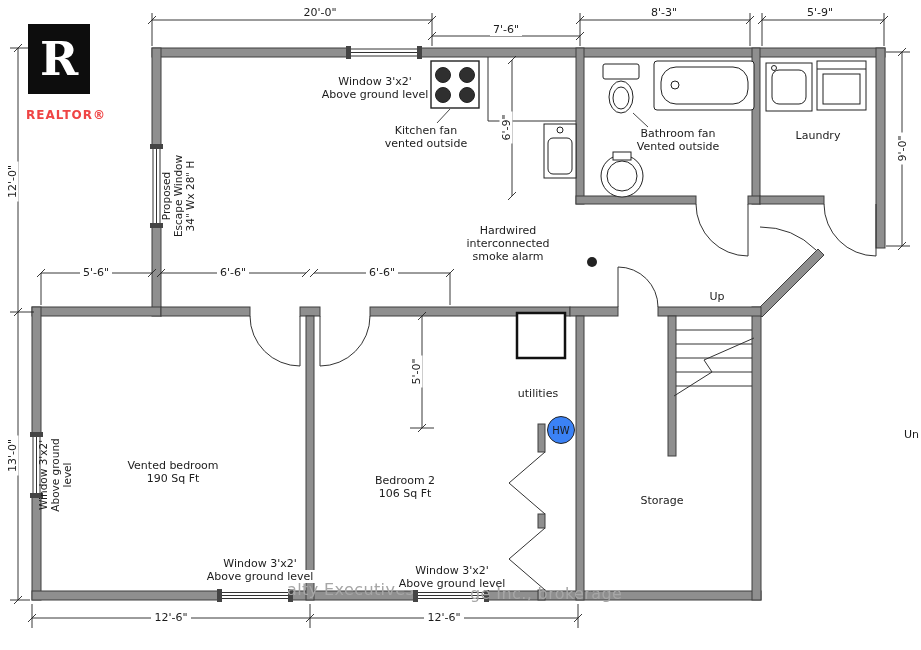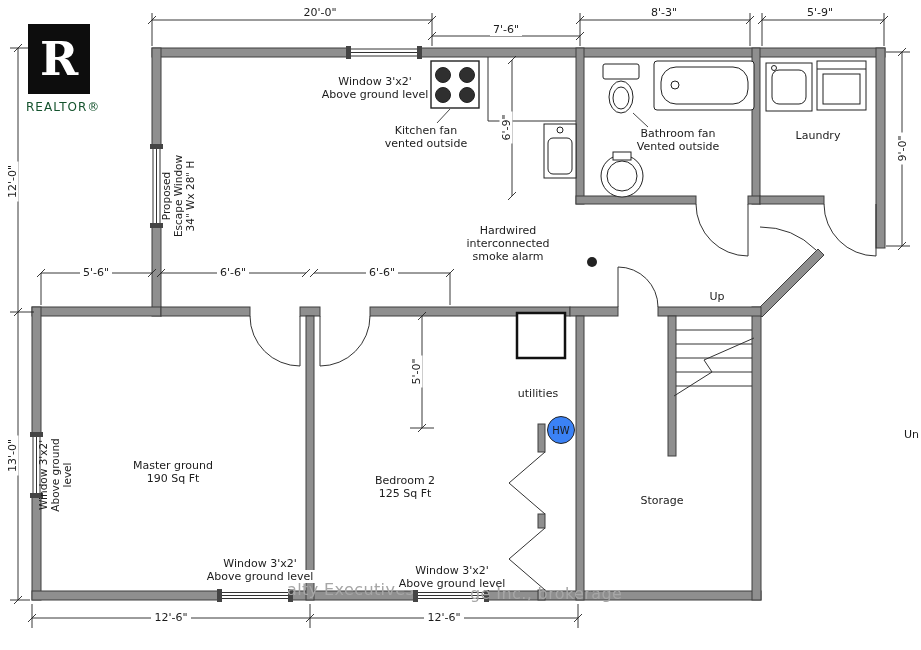--- a/index.html
+++ b/index.html
@@ -12,22 +12,22 @@
   .dim{font-size:11px;z-index:2}
   .dim>div,.bg{background:#fff;display:inline-block;padding:0 3px}
   .rot{transform:rotate(-90deg)}
   .wm{position:absolute;font-size:16px;color:#a6a6a6;letter-spacing:.4px;white-space:nowrap}
   .wm-left{left:287px;top:580px;z-index:1}
   .wm-right{left:470px;top:584px;z-index:4}
   .logo-box{position:absolute;left:28px;top:24px;width:62px;height:70px;background:#0d0d0d;
             display:flex;align-items:center;justify-content:center;z-index:3}
   .logo-r{font-family:"DejaVu Serif","Liberation Serif",serif;font-weight:bold;font-size:46px;
           color:#fff;line-height:1}
-  .logo-text{position:absolute;left:26px;top:100px;width:90px;font-size:12px;font-weight:normal;
-             letter-spacing:1px;color:#14532d;z-index:3}
+  .logo-text{position:absolute;left:26px;top:108px;width:90px;font-size:12px;font-weight:bold;
+             letter-spacing:1px;color:#ef4444;z-index:3}
   .hw-tank{position:absolute;left:547px;top:416px;width:28px;height:28px;border:1.4px solid #222;
            border-radius:50%;background:#3b82f6;display:flex;align-items:center;justify-content:center;
            font-size:10px;z-index:2}
   .un{position:absolute;left:904px;top:428px;width:40px;font-size:11px;text-align:left;z-index:2}
 </style>
 </head>
 <body>
 
 <div class="stage">
 
@@ -295,26 +295,26 @@
   <div class="lbl dim rot" style="left:874px;top:142px;width:56px"><div>9'-0"</div></div>
   <div class="lbl dim rot" style="left:478px;top:121px;width:56px"><div>6'-9"</div></div>
   <div class="lbl dim" style="left:66px;top:266px;width:60px"><div>5'-6"</div></div>
   <div class="lbl dim" style="left:203px;top:266px;width:60px"><div>6'-6"</div></div>
   <div class="lbl dim" style="left:352px;top:266px;width:60px"><div>6'-6"</div></div>
   <div class="lbl dim rot" style="left:388px;top:365px;width:56px"><div>5'-0"</div></div>
   <div class="lbl dim" style="left:141px;top:611px;width:60px"><div>12'-6"</div></div>
   <div class="lbl dim" style="left:414px;top:611px;width:60px"><div>12'-6"</div></div>
 
   <div class="lbl" style="left:112px;top:459px;width:122px">
-    <div>Master ground</div>
+    <div>Vented bedroom</div>
     <div>190 Sq Ft</div>
   </div>
   <div class="lbl" style="left:348px;top:474px;width:114px">
     <div>Bedroom 2</div>
-    <div>125 Sq Ft</div>
+    <div>106 Sq Ft</div>
   </div>
   <div class="lbl" style="left:618px;top:494px;width:88px">Storage</div>
   <div class="lbl" style="left:776px;top:129px;width:84px">Laundry</div>
   <div class="lbl" style="left:496px;top:387px;width:84px">utilities</div>
 
   <div class="lbl" style="left:318px;top:75px;width:114px">
     <div>Window 3'x2'</div>
     <div>Above ground level</div>
   </div>
   <div class="lbl sm rot" style="left:123px;top:178px;width:110px">

